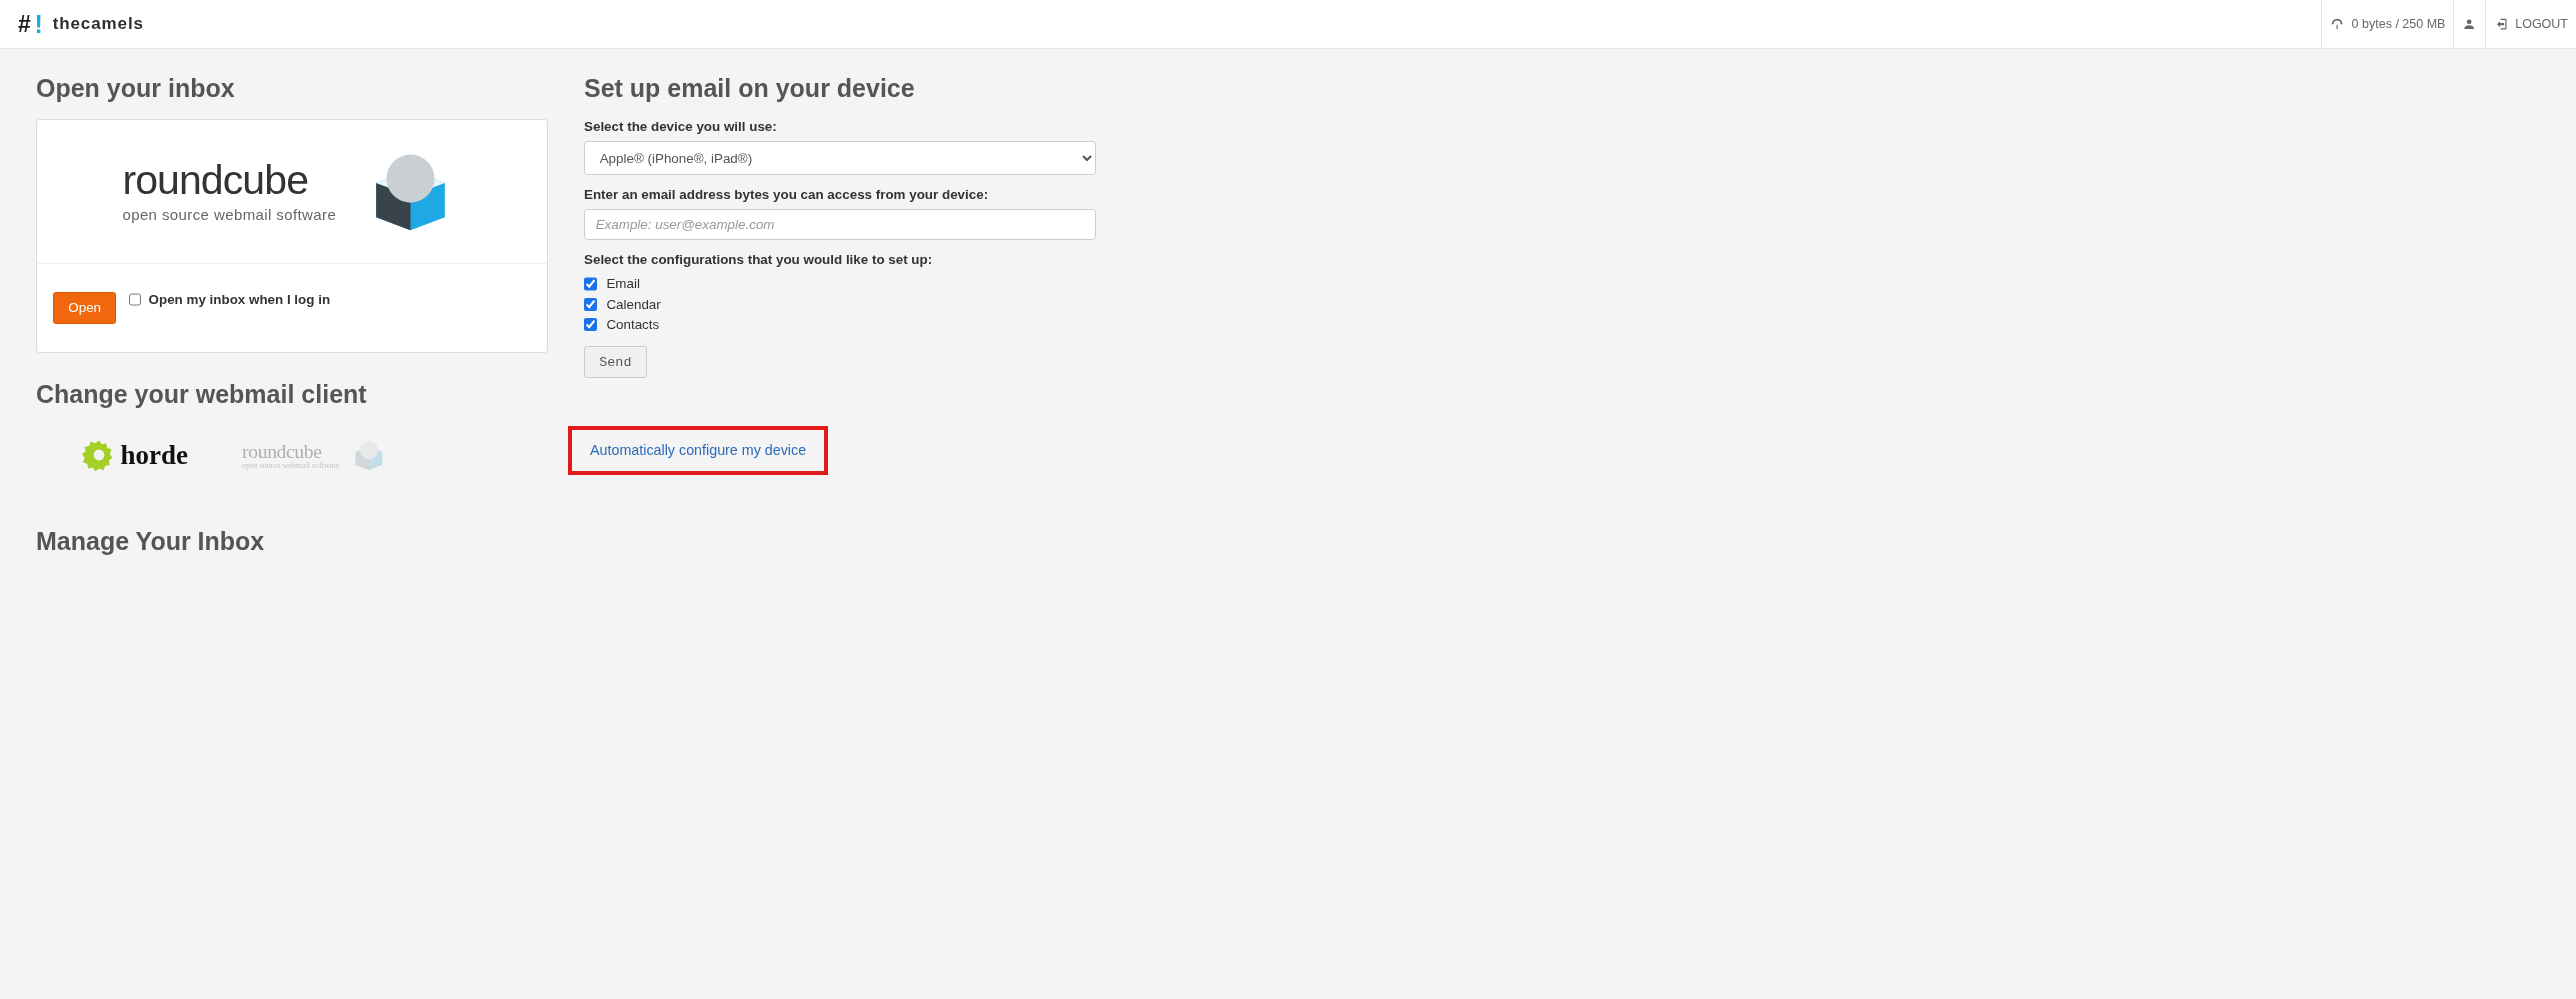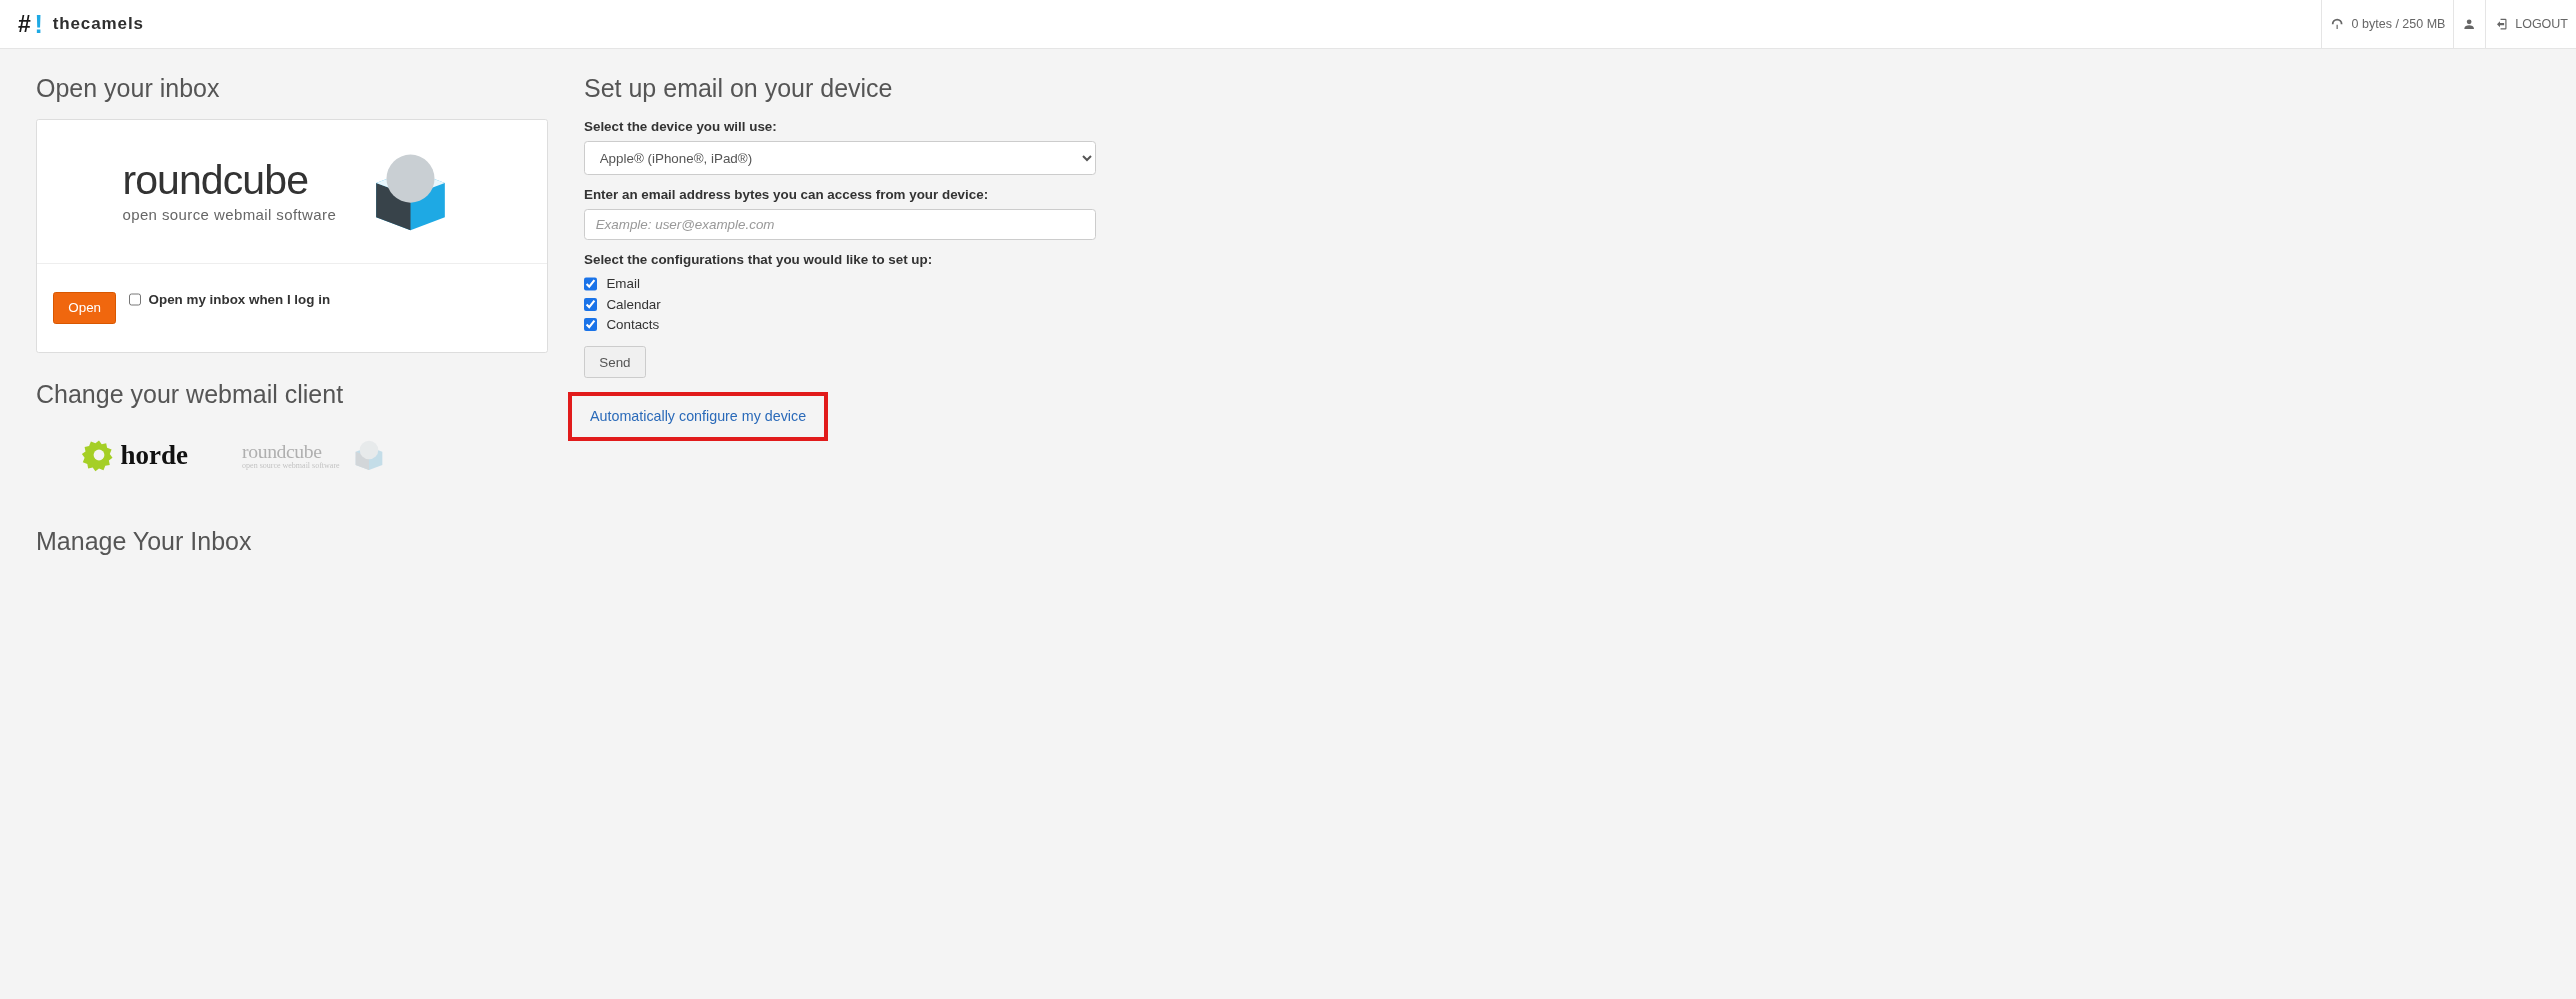--- a/index.html
+++ b/index.html
@@ -56,21 +56,21 @@
   .topbar-cell svg { width: 14.3px; height: 14.3px; fill: #666; }
   .main {
     display: flex;
     gap: 36px;
     padding: 18px 36px 36px 36px;
     max-width: 1145px;
   }
   .col-left { flex: 0 0 512px; }
   .col-right { flex: 0 0 512px; }
   h1.section {
-    font-weight: 400;
+    font-weight: 700;
     font-size: 25px;
     color: #555;
     margin: 7.2px 0 16px 0;
   }
   .card {
     background: #fff;
     border: 0.9px solid #ddd;
     border-radius: 2.7px;
     overflow: hidden;
   }
@@ -182,26 +182,27 @@
   }
   .btn-send {
     background: #f0f0f0;
     border: 0.9px solid #ccc;
     color: #555;
     padding: 7.2px 14.3px;
     font-size: 13.4px;
     border-radius: 2.7px;
     margin-top: 9px;
     cursor: pointer;
+    font-family: Liberation Mono, monospace;
   }
   .highlight-box {
     display: inline-block;
     border: 4.5px solid #e11b1b;
     padding: 12.5px 18px;
-    margin-top: 2px;
+    margin-top: 36px;
     margin-left: -16px;
     text-align: right;
   }
   .highlight-box a {
     color: #2a6ab9;
     font-size: 14.3px;
     text-decoration: none;
   }
 </style>
 </head>

